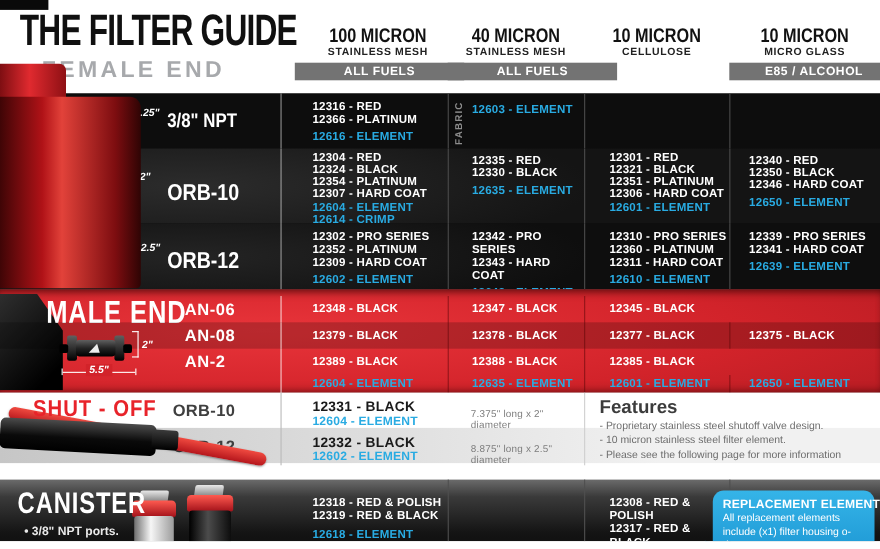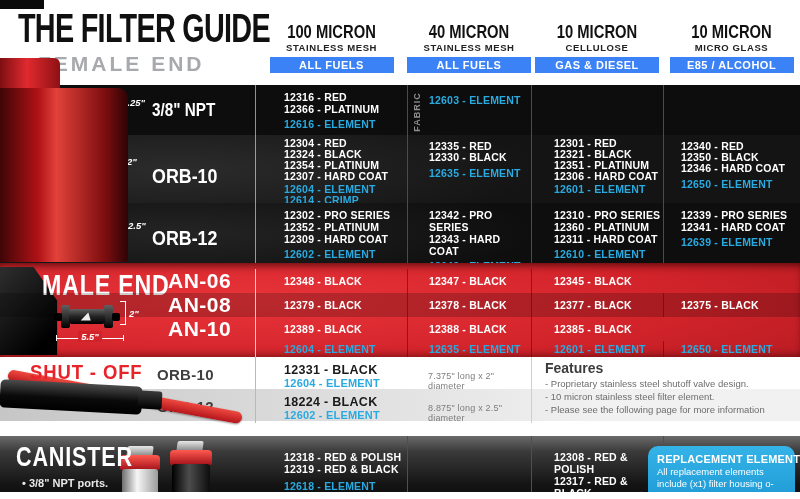--- a/index.html
+++ b/index.html
@@ -11,21 +11,21 @@
   .header{top:0;height:85px;background:#fff;}
   .corner-mark{position:absolute;left:0;top:0;width:44px;height:9px;background:#0a0a0a;}
   .title{position:absolute;left:18px;top:6px;font-size:40px;font-weight:bold;color:#101010;
          letter-spacing:-1px;transform:scaleX(.72);transform-origin:left top;white-space:nowrap;}
   .subtitle{position:absolute;left:38px;top:52px;font-size:21px;font-weight:bold;color:#a7a9ac;
             letter-spacing:3px;white-space:nowrap;}
   .colhead{position:absolute;top:22px;text-align:center;}
   .micron{font-size:18px;font-weight:bold;color:#111;transform:scaleX(.82);transform-origin:center;
           white-space:nowrap;letter-spacing:0;}
   .material{font-size:9.5px;font-weight:bold;color:#222;letter-spacing:.6px;margin-top:-1px;}
-  .fuelbadge{display:inline-block;margin-top:4px;min-width:108px;padding:2px 8px;background:#3b82f6;
+  .fuelbadge{display:inline-block;margin-top:4px;min-width:108px;padding:2px 23px;background:#737373;
              color:#fff;font-size:11px;font-weight:bold;letter-spacing:.5px;}
 
   
   .row{display:grid;grid-template-columns:256px 151px 124px 132px 137px;position:relative;}
   .c{position:relative;box-sizing:border-box;padding-top:6px;}
   .row > :nth-child(2){padding-left:28px;}
   .row > :nth-child(3){padding-left:21px;}
   .row > :nth-child(4){padding-left:22px;}
   .row > :nth-child(5){padding-left:17px;}
   .parts{display:block;white-space:pre-line;color:#fff;font-size:10.5px;font-weight:bold;
@@ -82,21 +82,21 @@
         --rowbg:#d2232a;}
   .male .rows{position:absolute;top:6px;left:0;width:800px;}
   .male .row{height:24px;align-items:center;}
   .male .row.stripe{background:rgba(0,0,0,.2);}
   .male .row.el-row{height:16px;}
   .male .row .lab{border-right:1px solid rgba(255,255,255,.75);height:100%;display:flex;
                   align-items:center;}
   .male .row > :nth-child(n+3){border-left:1px solid rgba(90,5,8,.55);height:100%;
                   display:flex;align-items:center;}
   .male .row > .c{padding-top:0;display:flex;align-items:center;height:100%;}
-  .male .anlabel{padding-left:168px;color:#fff;font-size:21px;font-weight:bold;letter-spacing:.5px;}
+  .male .anlabel{padding-left:168px;color:#fff;font-size:15px;font-weight:bold;letter-spacing:.5px;}
   .male .pn{color:#fff;font-size:10.5px;font-weight:bold;letter-spacing:.2px;}
   .male .pe{color:#29ABE2;font-size:10.5px;font-weight:bold;letter-spacing:.2px;}
   .male-title{position:absolute;left:42px;top:6px;font-size:29px;font-weight:bold;color:#fff;
               letter-spacing:1px;transform:scaleX(.8);transform-origin:left top;white-space:nowrap;}
   .fitting{position:absolute;left:0;top:4px;width:84px;height:88px;
            background:linear-gradient(135deg,#2e2e2e,#000 70%);
            clip-path:polygon(0 0,40% 0,68% 38%,68% 100%,0 100%);}
 
   
   .shutoff{top:357px;height:64px;background:#fff;}
@@ -105,21 +105,21 @@
   .shutoff .row .lab{border-right:1px solid #b9b9b9;}
   .shutoff .row > :nth-child(4){border-left:1px solid #cfcfcf;}
   .shutoff .solabel{position:absolute;left:157px;top:50%;transform:translateY(-50%);
                     color:#3f3f3f;font-size:15px;font-weight:bold;letter-spacing:.3px;}
   .shutoff .pn{display:block;color:#1a1a1a;font-size:12.5px;font-weight:bold;letter-spacing:.3px;}
   .shutoff .pe{display:block;color:#29ABE2;font-size:11px;font-weight:bold;letter-spacing:.2px;}
   .shutoff .note{display:block;color:#7d7d7d;font-size:9px;padding-top:8px;letter-spacing:.2px;}
   .so-title{position:absolute;left:30px;top:3px;font-size:21px;font-weight:bold;color:#e8232a;
             letter-spacing:1px;transform:scaleX(.88);transform-origin:left top;white-space:nowrap;z-index:3;}
   .features{position:absolute;left:545px;top:3px;width:252px;z-index:3;}
-  .features .fhead{font-size:14px;font-weight:bold;color:#3c3c3c;}
+  .features .fhead{font-size:17px;font-weight:bold;color:#3c3c3c;}
   .features .fitems{white-space:pre-line;font-size:9.5px;color:#6d6d6d;line-height:13px;margin-top:1px;}
   .valve{position:absolute;left:0;top:18px;width:260px;height:46px;z-index:2;}
   .vbody{position:absolute;left:0;top:8px;width:142px;height:28px;border-radius:5px;
          background:linear-gradient(180deg,#4c4c4c,#0a0a0a 55%,#000);transform:rotate(3deg);}
   .vnose{position:absolute;left:138px;top:16px;width:24px;height:18px;border-radius:3px;
          background:linear-gradient(180deg,#3a3a3a,#000);transform:rotate(3deg);}
   .vlever{position:absolute;left:8px;top:-6px;width:238px;height:12px;border-radius:6px;
           background:linear-gradient(180deg,#f04a40,#b5161c);transform:rotate(10.5deg);
           transform-origin:left center;box-shadow:0 1px 2px rgba(0,0,0,.4);}
 
@@ -159,34 +159,33 @@
 </head>
 <body>
 
 <div class="page">
 
   <div class="sec header">
     <div class="corner-mark"></div>
     <div class="title">THE FILTER GUIDE</div>
     <div class="subtitle">FEMALE END</div>
 
-    <div class="colhead" style="left:256px;width:151px;">
+    <div class="colhead" style="left:268px;width:151px;">
       <div class="micron">100 MICRON</div>
       <div class="material">STAINLESS MESH</div>
       <div class="fuelbadge">ALL FUELS</div>
     </div>
     <div class="colhead" style="left:407px;width:124px;">
       <div class="micron">40 MICRON</div>
       <div class="material">STAINLESS MESH</div>
       <div class="fuelbadge">ALL FUELS</div>
     </div>
     <div class="colhead" style="left:531px;width:132px;">
       <div class="micron">10 MICRON</div>
       <div class="material">CELLULOSE</div>
-      <div class="fuelbadge">GAS &amp; DIESEL</div>
     </div>
     <div class="colhead" style="left:663px;width:137px;">
       <div class="micron">10 MICRON</div>
       <div class="material">MICRO GLASS</div>
       <div class="fuelbadge">E85 / ALCOHOL</div>
     </div>
   </div>
 
   <div class="sec female">
 
@@ -364,21 +363,21 @@
           </div>
         <div class="c">
             <span class="pn">12377 - BLACK</span>
           </div>
         <div class="c">
             <span class="pn">12375 - BLACK</span>
           </div>
       </div>
       <div class="row">
         <div class="lab">
-            <span class="anlabel">AN-10</span>
+            <span class="anlabel">AN-2</span>
           </div>
         <div class="c">
             <span class="pn">12389 - BLACK</span>
           </div>
         <div class="c">
             <span class="pn">12388 - BLACK</span>
           </div>
         <div class="c">
             <span class="pn">12385 - BLACK</span>
           </div>
@@ -427,21 +426,21 @@
           <span class="note">7.375" long x 2" diameter</span>
         </div>
       <div class="c"></div>
       <div class="c"></div>
     </div>
     <div class="row gray">
       <div class="lab">
           <span class="solabel">ORB-12</span>
         </div>
       <div class="c">
-        <span class="pn">18224 - BLACK</span>
+        <span class="pn">12332 - BLACK</span>
         <span class="pe">12602 - ELEMENT</span>
       </div>
       <div class="c">
           <span class="note">8.875" long x 2.5" diameter</span>
         </div>
       <div class="c"></div>
       <div class="c"></div>
     </div>
   </div>
 

